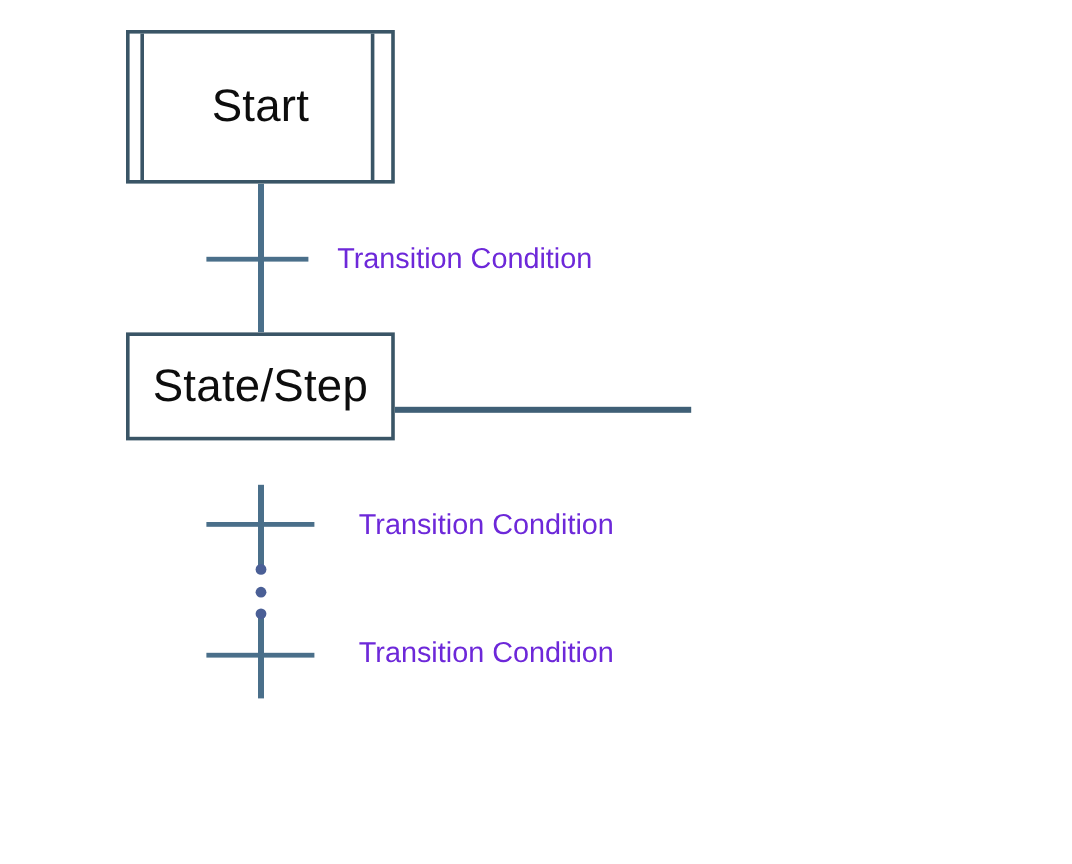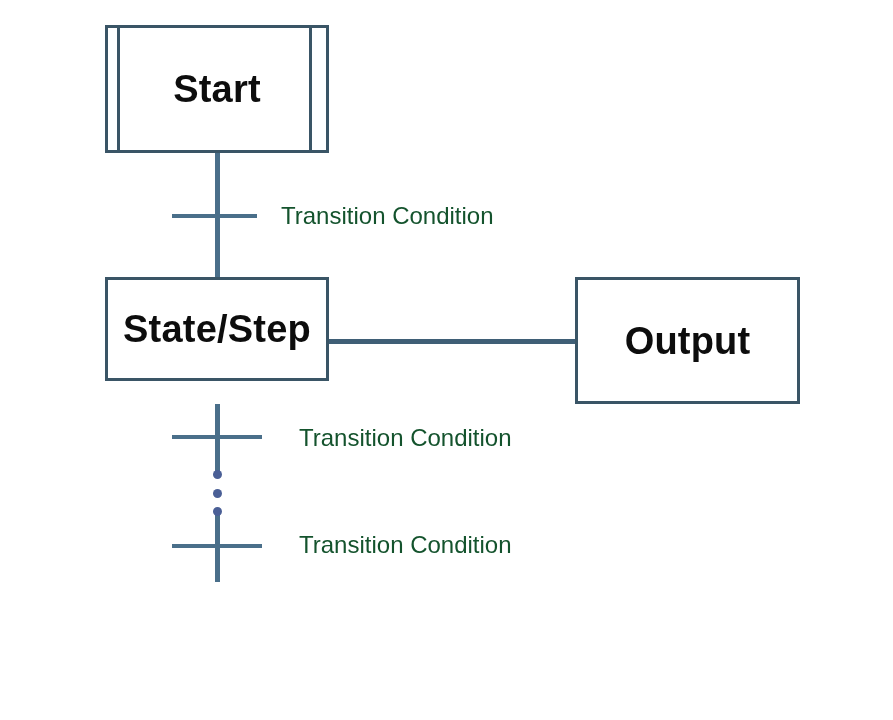--- a/index.html
+++ b/index.html
@@ -23,21 +23,21 @@
     background: #ffffff;
     border: 3px solid #3a5566;
     display: flex;
     align-items: center;
     justify-content: center;
   }
   .node-label {
     font-size: 38px;
     line-height: 1;
     color: #0d0d0d;
-    font-weight: 700;
+    font-weight: 400;
     letter-spacing: 0.2px;
     white-space: nowrap;
   }
 
   
   #node-start {
     left: 105px;
     top: 25px;
     width: 224px;
     height: 128px;
@@ -50,21 +50,21 @@
     height: 100%;
     background: #3a5566;
   }
   .start-inner-bar.left  { left: 9px; }
   .start-inner-bar.right { right: 14px; }
 
   #node-state {
     left: 105px;
     top: 277px;
     width: 224px;
-    height: 104px;
+    height: 90px;
   }
   #node-output {
     left: 575px;
     top: 277px;
     width: 225px;
     height: 127px;
   }
   #node-stop {
     left: 105px;
     top: 582px;
@@ -114,21 +114,21 @@
   }
   #dot-1 { left: 213px; top: 470px; }
   #dot-2 { left: 213px; top: 489px; }
   #dot-3 { left: 213px; top: 507px; }
 
   
   .edge-label {
     position: absolute;
     font-size: 24px;
     line-height: 1;
-    color: #14532d;
+    color: #6d28d9;
     white-space: nowrap;
   }
   #label-transition-1 { left: 281px; top: 204px; }
   #label-transition-2 { left: 299px; top: 426px; }
   #label-transition-3 { left: 299px; top: 533px; }
 </style>
 </head>
 <body>
 
 <div id="canvas">
@@ -149,22 +149,19 @@
   <div class="node" id="node-start">
     <div class="start-inner-bar left"></div>
     <div class="start-inner-bar right"></div>
     <span class="node-label">Start</span>
   </div>
 
   <div class="node" id="node-state">
     <span class="node-label">State/Step</span>
   </div>
 
-  <div class="node" id="node-output">
-    <span class="node-label">Output</span>
-  </div>
 
 
   <span class="edge-label" id="label-transition-1">Transition Condition</span>
   <span class="edge-label" id="label-transition-2">Transition Condition</span>
   <span class="edge-label" id="label-transition-3">Transition Condition</span>
 
 </div>
 
 </body></html>

